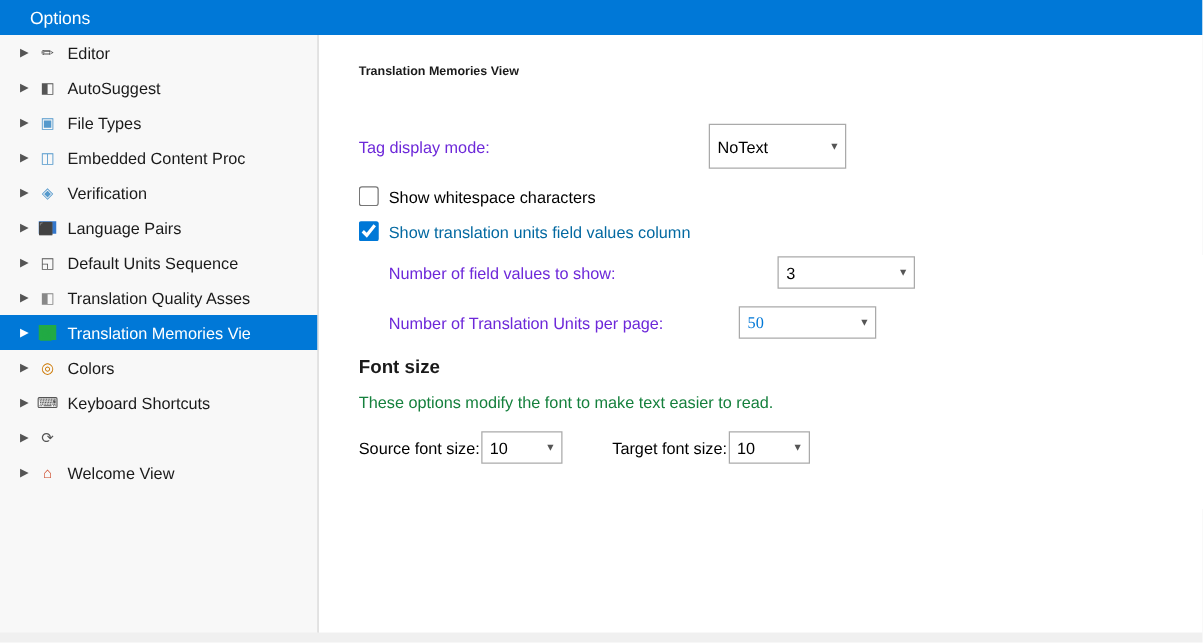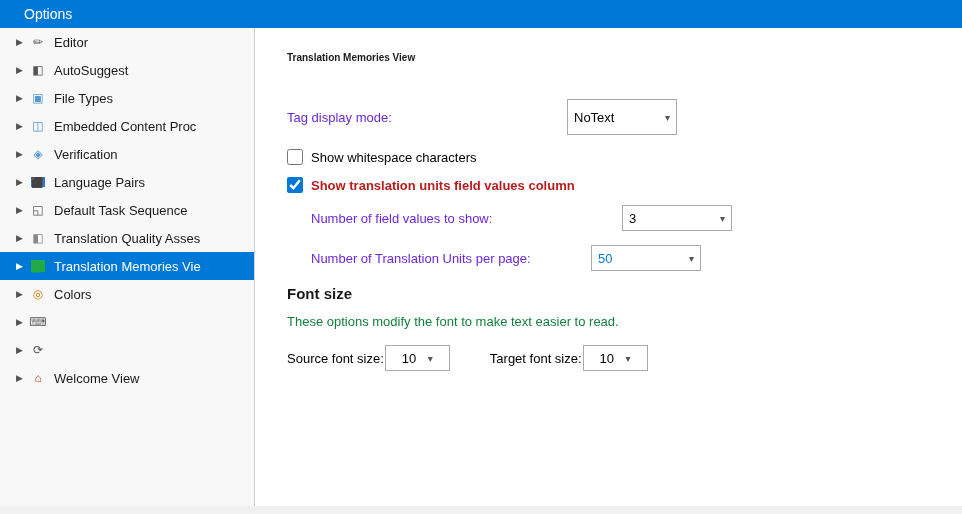--- a/index.html
+++ b/index.html
@@ -130,22 +130,22 @@
 
     .checkbox-row input[type="checkbox"] {
       width: 16px;
       height: 16px;
       margin-right: 8px;
       cursor: pointer;
       accent-color: #0078d7;
     }
 
     .bold-label {
-      font-weight: bold;
-      color: #b91c1c;
+      font-weight: normal;
+      color: #0369a1;
       font-size: 13px;
     }
 
     .font-size-section {
     }
 
     .font-size-title {
       font-size: 15px;
       font-weight: bold;
       color: #1a1a1a;
@@ -165,21 +165,21 @@
 
     .font-size-group {
       display: flex;
       align-items: center;
       gap: 1px;
     }
 
     .small-dropdown {
       border: 1px solid #aaa;
       background: white;
-      padding: 3px 16px;
+      padding: 3px 6px;
       min-width: 65px;
       display: flex;
       align-items: center;
       justify-content: space-between;
       cursor: pointer;
       font-size: 13px;
       height: 26px;
     }
     .small-dropdown .dd-arrow { font-size: 10px; color: #555; margin-left: 6px; }
 
@@ -234,40 +234,41 @@
         <span class="label">Verification</span>
       </div>
       <div class="sidebar-item">
         <span class="arrow">▶</span>
         <span class="icon icon-langpairs"></span>
         <span class="label">Language Pairs</span>
       </div>
       <div class="sidebar-item">
         <span class="arrow">▶</span>
         <span class="icon icon-taskseq"></span>
-        <span class="label">Default Task Sequence</span>
+        <span class="label">Default Units Sequence</span>
       </div>
       <div class="sidebar-item">
         <span class="arrow">▶</span>
         <span class="icon icon-tqa"></span>
         <span class="label">Translation Quality Asses</span>
       </div>
       <div class="sidebar-item active">
         <span class="arrow">▶</span>
         <span class="icon icon-tmview"></span>
         <span class="label">Translation Memories Vie</span>
       </div>
       <div class="sidebar-item">
         <span class="arrow">▶</span>
         <span class="icon icon-colors"></span>
         <span class="label">Colors</span>
       </div>
       <div class="sidebar-item">
         <span class="arrow">▶</span>
         <span class="icon icon-keyboard"></span>
+        <span class="label">Keyboard Shortcuts</span>
       </div>
       <div class="sidebar-item">
         <span class="arrow">▶</span>
         <span class="icon icon-updates"></span>
       </div>
       <div class="sidebar-item">
         <span class="arrow">▶</span>
         <span class="icon icon-welcome"></span>
         <span class="label">Welcome View</span>
       </div>
@@ -299,21 +300,21 @@
       <span class="form-label">Number of field values to show:</span>
       <div class="num-dropdown">
         <span>3</span>
         <span class="dd-arrow">▾</span>
       </div>
     </div>
 
     <div class="form-row" style="margin-left:24px;">
       <span class="form-label">Number of Translation Units per page:</span>
       <div class="num-dropdown dropdown-blue">
-        <span style="color:#0078d7;">50</span>
+        <span style="color:#0078d7;font-family:Liberation Serif, serif;">50</span>
         <span class="dd-arrow">▾</span>
       </div>
     </div>
 
     <div class="font-size-section">
       <div class="font-size-title">Font size</div>
       <div class="font-size-desc">These options modify the font to make text easier to read.</div>
       <div class="font-size-row">
         <div class="font-size-group">
           <span>Source font size:</span>

